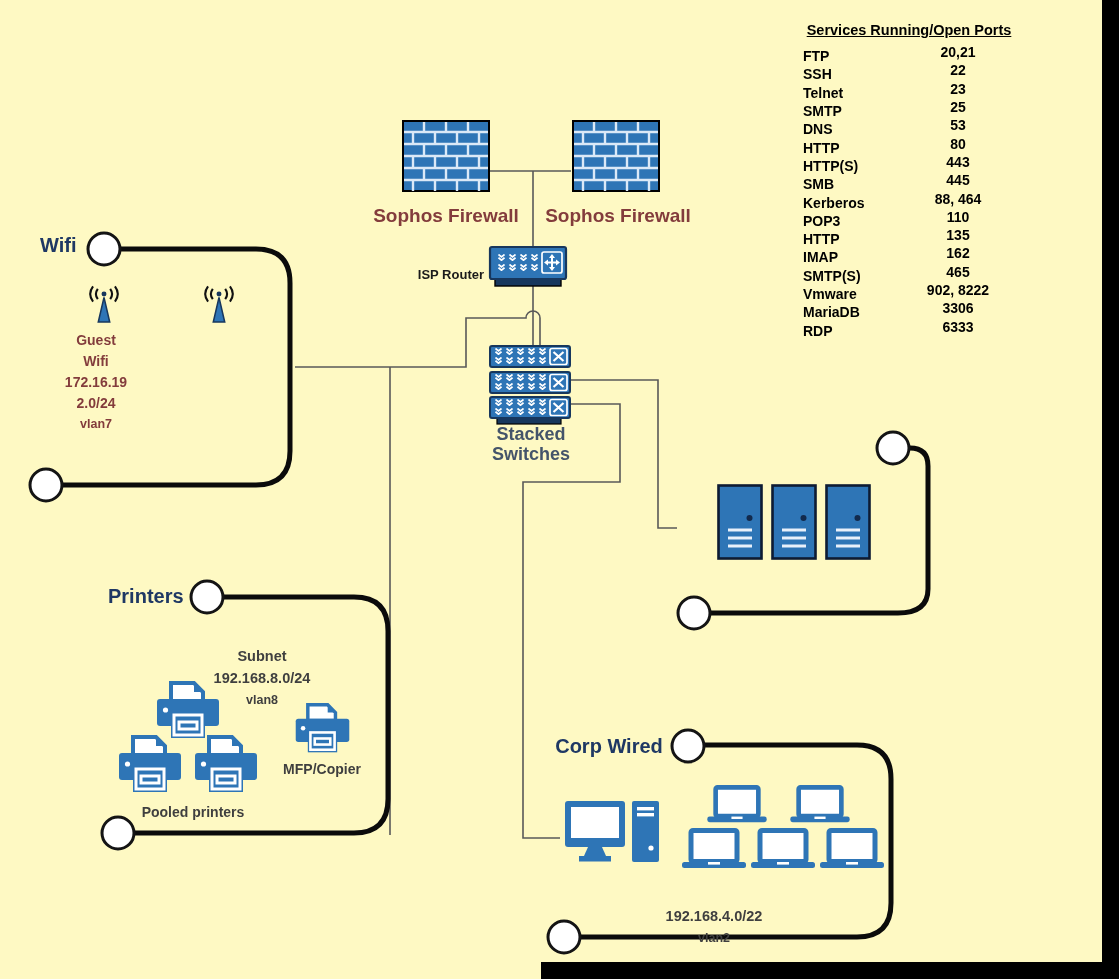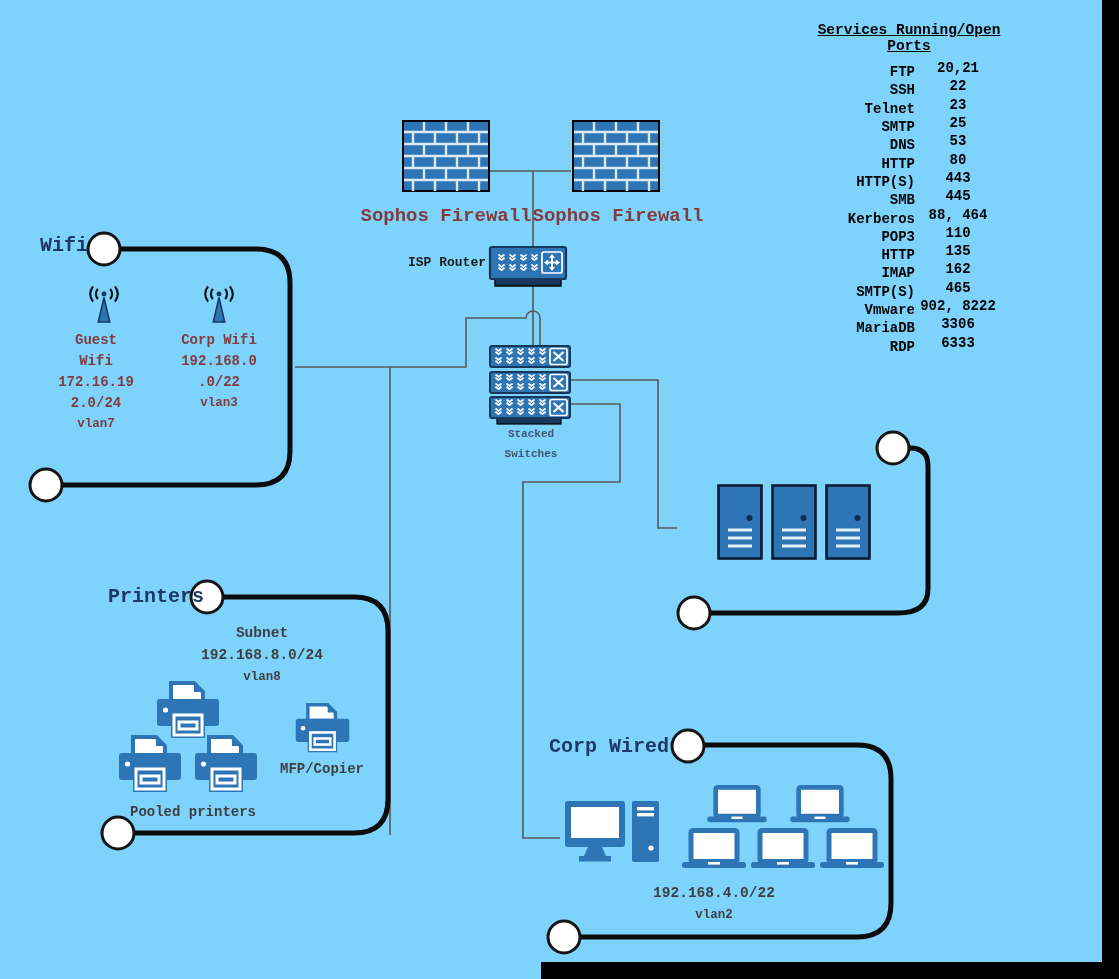--- a/index.html
+++ b/index.html
@@ -1,35 +1,35 @@
 <!DOCTYPE html>
 <html><head>
 <meta charset="utf-8">
 <style>
   html,body{margin:0;padding:0;background:#fff;}
-  #canvas{position:relative;width:1119px;height:979px;background:#7dd3fc;overflow:hidden;
-          font-family:Liberation Mono, monospace;}
+  #canvas{position:relative;width:1119px;height:979px;background:#fef9c3;overflow:hidden;
+          font-family:Liberation Sans, sans-serif;}
   .abs{position:absolute;}
   .lbl{position:absolute;white-space:nowrap;}
   .section-title{font-size:20px;font-weight:700;color:#1F3864;}
   .fw-label{font-size:19px;font-weight:600;color:#833C3C;transform:translateX(-50%);}
   .maroon-block{position:absolute;text-align:center;transform:translateX(-50%);
                 color:#833C3C;font-size:14px;font-weight:600;line-height:21px;}
   .gray-block{position:absolute;text-align:center;transform:translateX(-50%);
-              color:#3F3F3F;font-size:14.5px;font-weight:600;line-height:22px;}
+              color:#3F3F3F;font-size:14.5px;font-weight:600;line-height:22px;margin-top:23px;}
   .vlan{font-size:12.5px;}
-  .router-label{font-size:13px;font-weight:700;color:#1a1a1a;text-align:right;}
+  .router-label{font-size:13px;font-weight:700;color:#1a1a1a;text-align:right;margin-top:12px;}
   .switch-label{position:absolute;text-align:center;transform:translateX(-50%);
-                color:#44546A;font-size:11px;font-weight:600;line-height:20px;}
+                color:#44546A;font-size:18px;font-weight:600;line-height:20px;}
   .small-gray{color:#3F3F3F;font-size:14px;font-weight:600;transform:translateX(-50%);text-align:center;}
   
   #services{position:absolute;left:803px;top:22px;width:212px;color:#000;}
   #services .title{font-size:14.5px;font-weight:600;text-align:center;text-decoration:underline;margin-bottom:5px;}
   #services .row{display:flex;height:18.3px;align-items:center;font-size:14px;font-weight:600;}
-  #services .svc{width:112px;text-align:right;margin-top:8px;}
+  #services .svc{width:112px;text-align:left;margin-top:8px;}
   #services .prt{flex:1;text-align:center;padding-right:14px;}
   .edge-bar{position:absolute;background:#000;}
 </style>
 </head>
 <body>
 
 <div id="canvas">
 
   <svg class="abs" width="1119" height="979" viewBox="0 0 1119 979" style="left:0;top:0">
     <defs>
@@ -296,26 +296,20 @@
   </div>
 
   <div class="lbl section-title" style="left:40px;top:234px">Wifi</div>
   <div class="maroon-block" style="left:96px;top:330px">
     <div>Guest</div>
     <div>Wifi</div>
     <div>172.16.19</div>
     <div>2.0/24</div>
     <div class="vlan">vlan7</div>
   </div>
-  <div class="maroon-block" style="left:219px;top:330px">
-    <div>Corp Wifi</div>
-    <div>192.168.0</div>
-    <div>.0/22</div>
-    <div class="vlan">vlan3</div>
-  </div>
 
   <div class="lbl section-title" style="left:108px;top:585px">Printers</div>
   <div class="gray-block" style="left:262px;top:622px">
     <div>Subnet</div>
     <div>192.168.8.0/24</div>
     <div class="vlan">vlan8</div>
   </div>
   <div class="lbl small-gray" style="left:193px;top:804px">Pooled printers</div>
   <div class="lbl small-gray" style="left:322px;top:761px">MFP/Copier</div>
 

